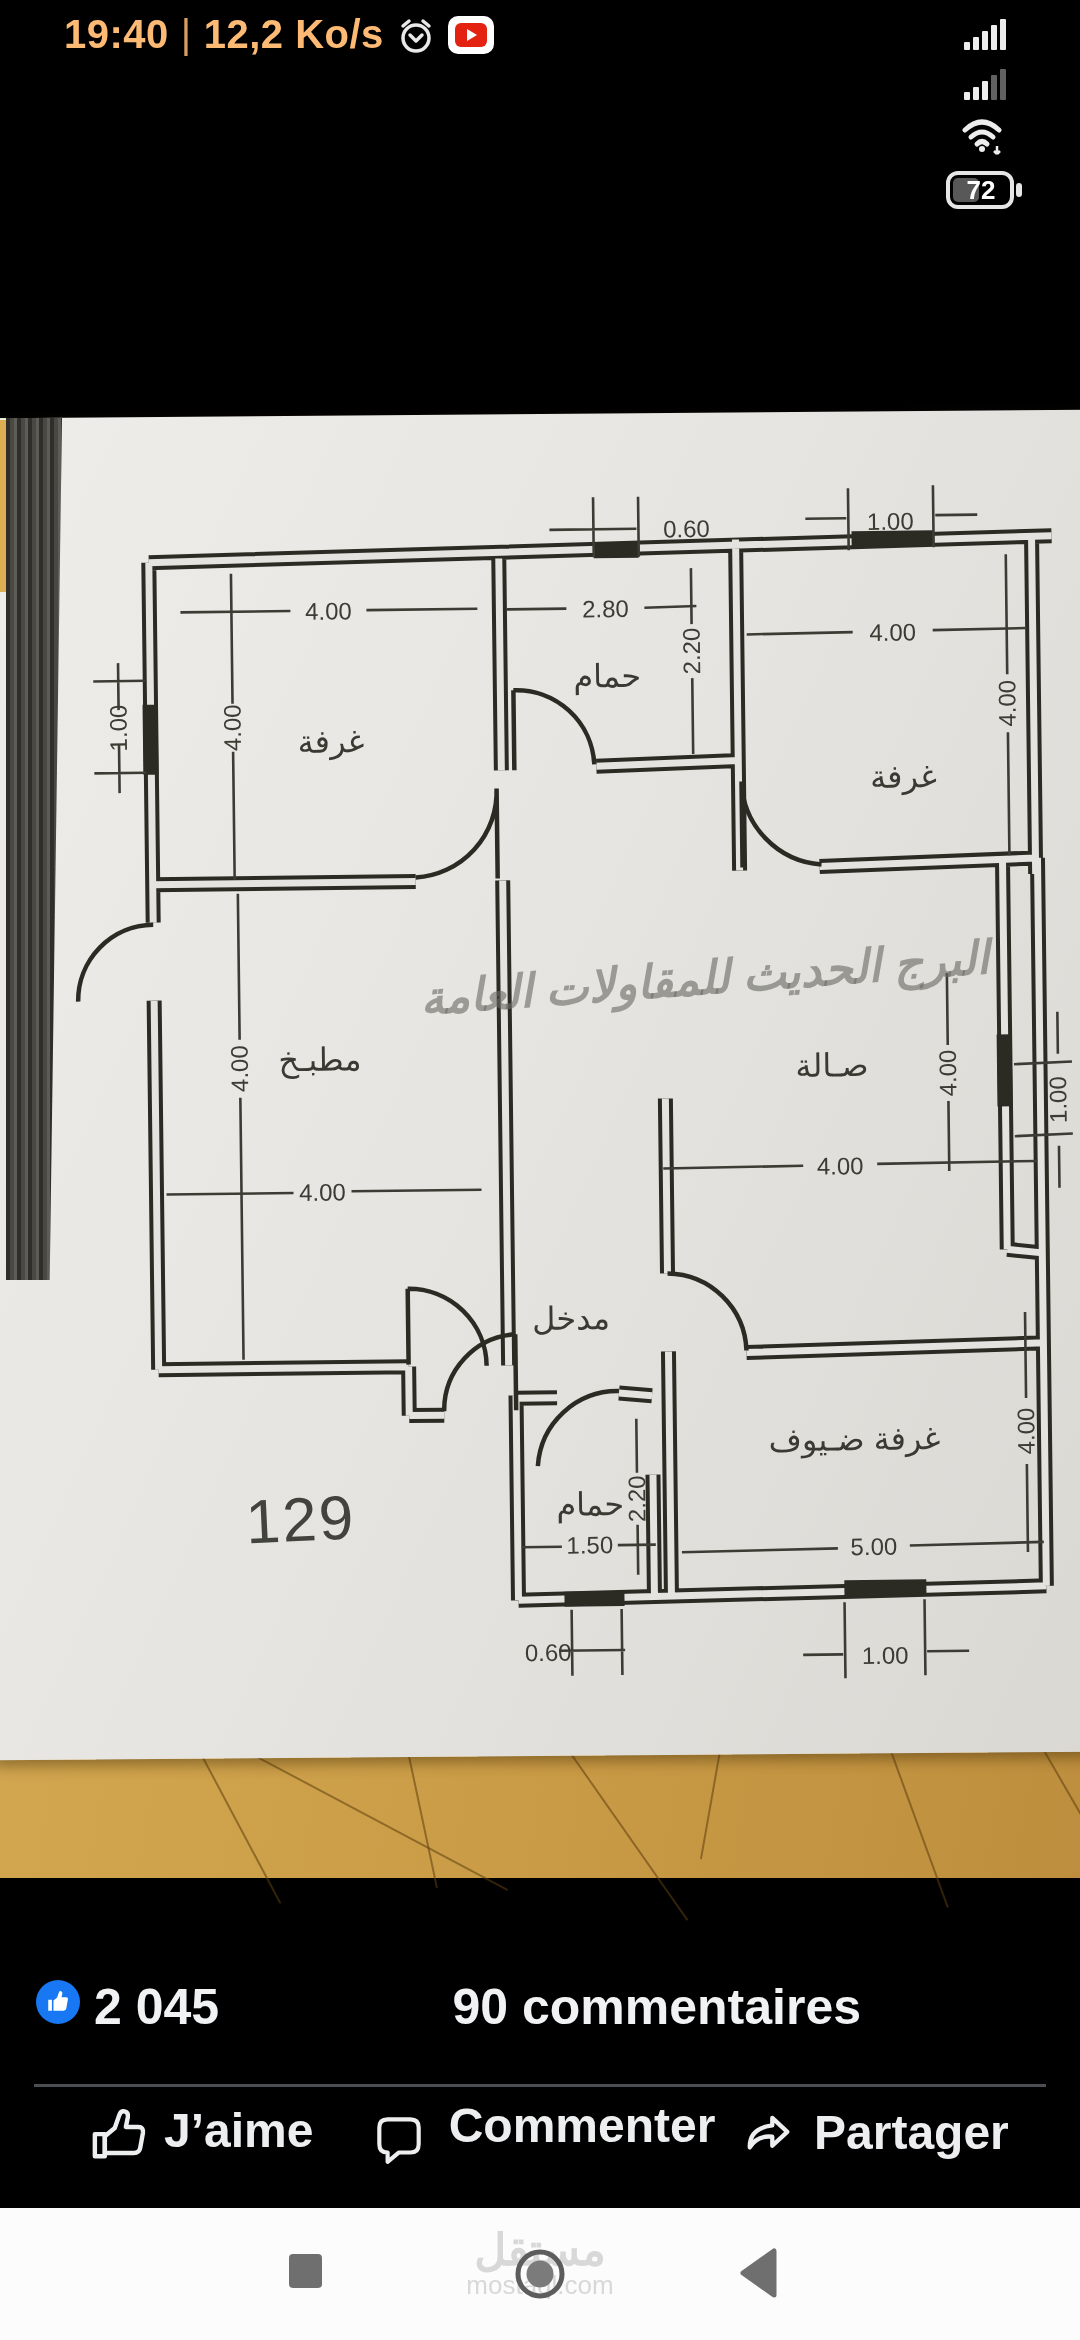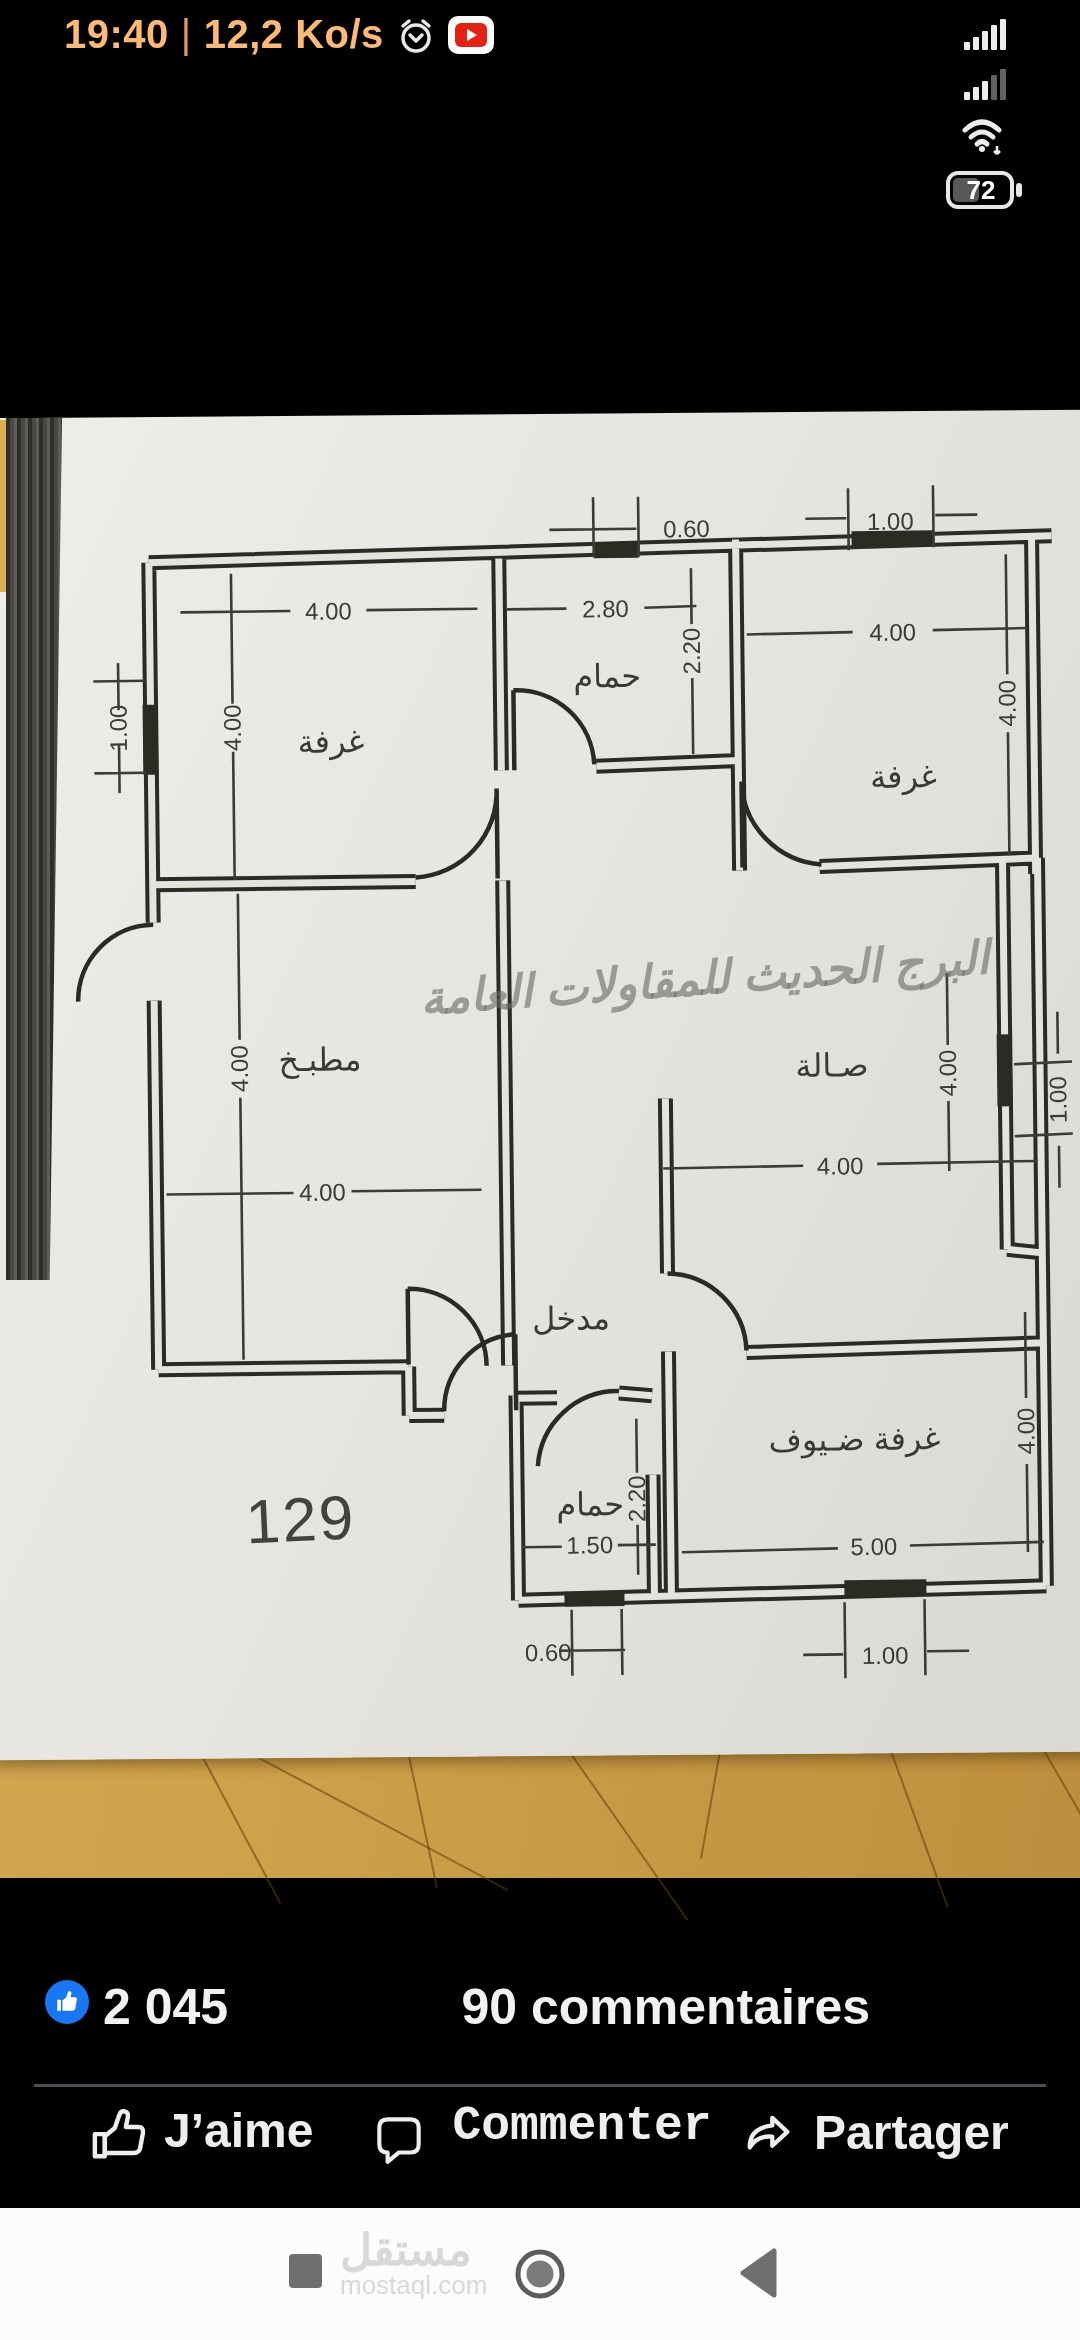--- a/index.html
+++ b/index.html
@@ -36,37 +36,37 @@
   .wall-i { stroke:#e4e3df; stroke-width:7;  fill:none; }
   .door   { stroke:#2b2b24; stroke-width:4.5; fill:none; }
   .win    { fill:#2b2b24; }
   .dim    { stroke:#3c3c35; stroke-width:2.6; fill:none; }
   text.dim-t { fill:#3c3c35; font-size:24px; text-anchor:middle; }
   text.room-t { fill:#3a3a33; font-size:32px; text-anchor:middle; }
   text.wm { fill:rgba(108,108,102,.62); font-size:46px; font-style:italic; font-weight:700; text-anchor:middle; }
   text.sheet { fill:#43433d; font-size:62px; text-anchor:middle; letter-spacing:2px; }
 
   
-  #counts-row { position:absolute; left:9px; top:1978px; width:895px; height:56px; color:#f1f2f4; }
+  #counts-row { position:absolute; left:0; top:1978px; width:895px; height:56px; color:#f1f2f4; }
   #like-badge { position:absolute; left:36px; top:2px; width:44px; height:44px; border-radius:50%;
                 background:#1877f2; display:flex; align-items:center; justify-content:center; }
   #reaction-count { position:absolute; left:94px; top:0; font-size:50px; font-weight:600; }
   #comments-count { position:absolute; right:34px; top:0; font-size:50px; font-weight:600; }
   #divider { position:absolute; left:34px; top:2084px; width:1012px; height:3px; background:#4b4e53; }
   .action { position:absolute; display:flex; align-items:flex-start; gap:16px; color:#eceef0;
             font-size:48px; font-weight:600;justify-content:space-between; }
   #action-like    { left:86px;  top:2102px; }
   #action-comment { left:370px; top:2102px; }
   #action-share   { left:738px; top:2104px; }
-  #comment-label { width:276px; text-align:center; overflow-wrap:anywhere; line-height:1.0;font-family:Liberation Mono, monospace; }
+  #comment-label { width:276px; text-align:center; overflow-wrap:anywhere; line-height:1.0; }
   .action .lbl { line-height:58px; }
 
   
   #navbar { position:absolute; left:0; top:2208px; width:1080px; height:132px; background:#fcfcfc; }
-  #nav-watermark { position:absolute; left:340px; top:20px; width:400px; 
+  #nav-watermark { position:absolute; left:340px; top:20px; width:400px; text-align:center;
                    color:#d8d8d8; line-height:1.0; }
   #nav-watermark .ar { font-size:44px; font-weight:700; }
   #nav-watermark .dom { font-size:26px; }
   #nav-recents { position:absolute; left:289px; top:46px; width:33px; height:34px;
                  background:#6f6f6f; border-radius:4px; }
   #nav-home { position:absolute; left:507px; top:36px; }
   #nav-back { position:absolute; left:734px; top:36px; }
 </style>
 </head>
 <body>

